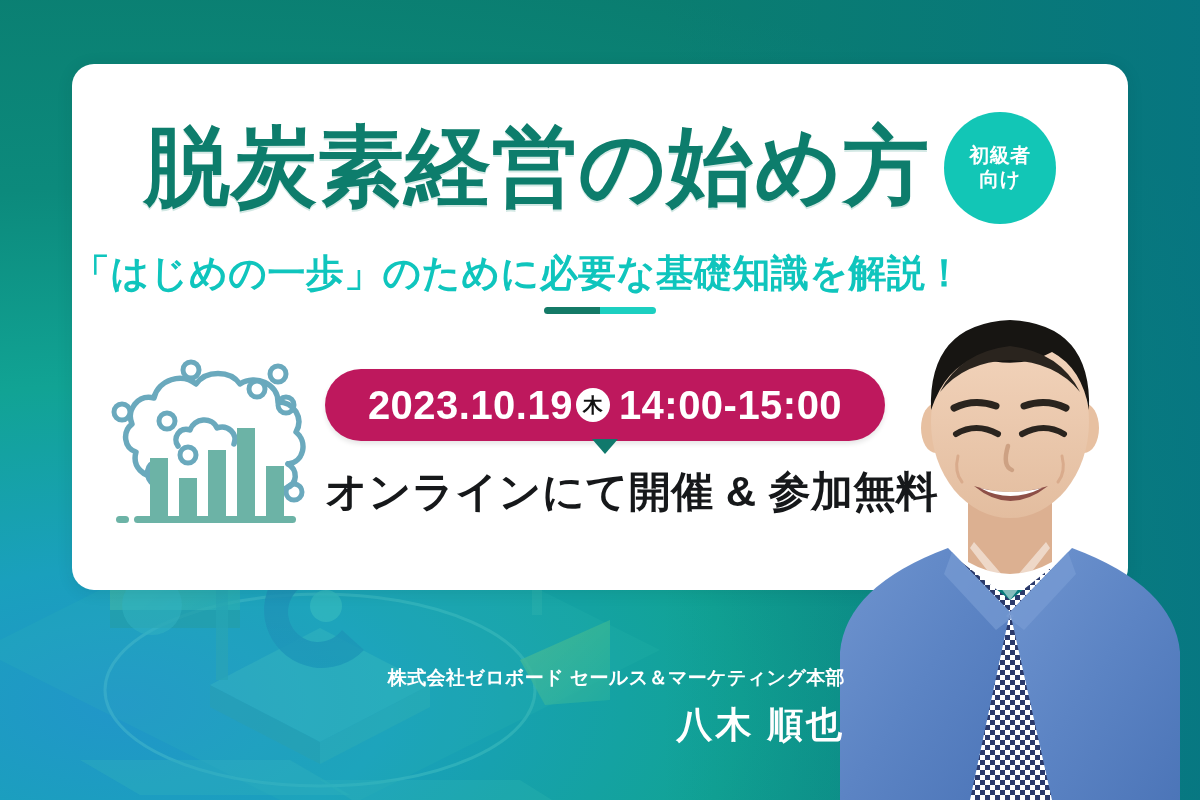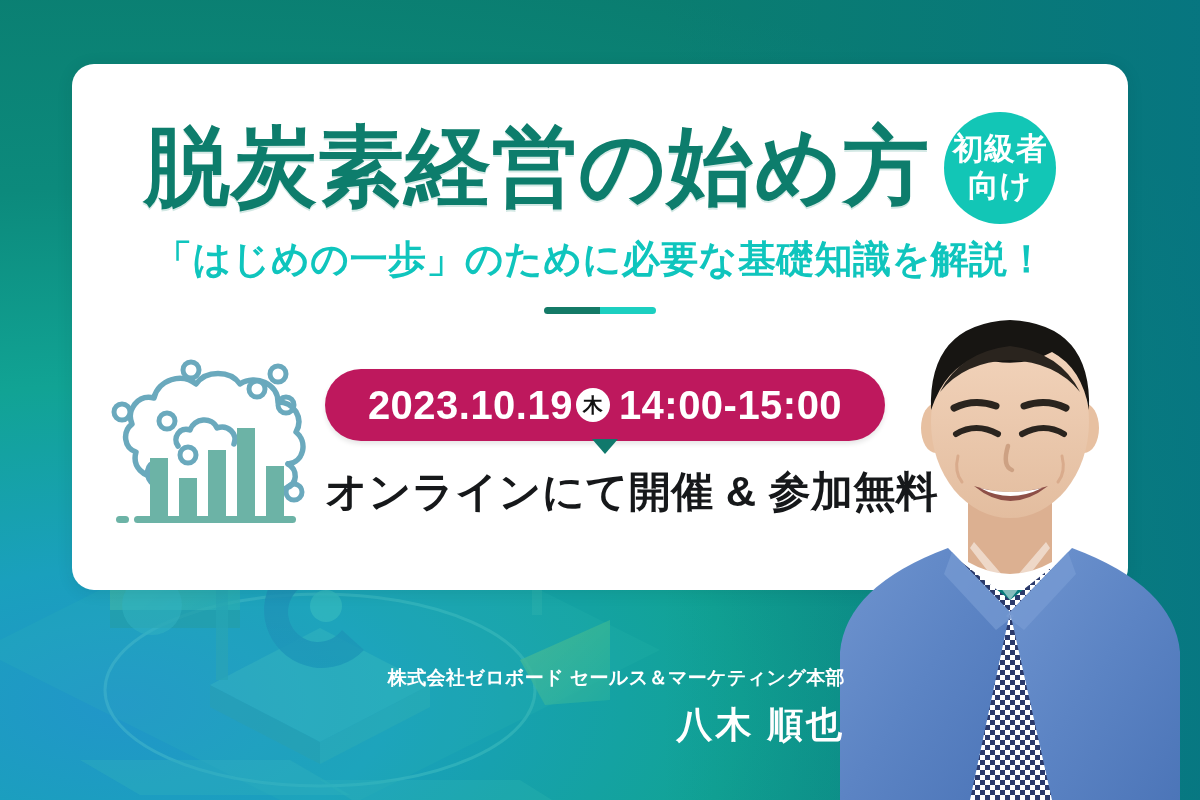--- a/index.html
+++ b/index.html
@@ -44,28 +44,28 @@
   }
   .title{
     font-size:86px;line-height:1;font-weight:700;color:#0d7d6c;
     letter-spacing:.01em;white-space:nowrap;
     text-shadow:0 2px 0 rgba(13,125,108,.18);
   }
   .badge{
     width:112px;height:112px;border-radius:50%;
     background:#12c6b6;color:#ffffff;
     display:flex;flex-direction:column;align-items:center;justify-content:center;
-    font-size:31px;font-weight:700;line-height:1.18;letter-spacing:.02em;
+    font-size:20px;font-weight:700;line-height:1.18;letter-spacing:.02em;
     margin-left:14px;margin-top:4px;flex:0 0 auto;
   }
   .badge span{display:block;}
 
   
   .subtitle{
-    position:absolute;left:0;top:170px;width:100%;text-align:center;
+    position:absolute;left:0;top:184px;width:100%;
     font-size:38px;font-weight:600;color:#0fc5bd;letter-spacing:.01em;white-space:nowrap;
   }
 
   
   .divider{
     position:absolute;top:243px;left:50%;transform:translateX(-50%);
     width:112px;height:7px;border-radius:4px;overflow:hidden;display:flex;
   }
   .divider i{display:block;height:100%;flex:1 1 50%;}
   .divider i.a{background:#147a67;}

